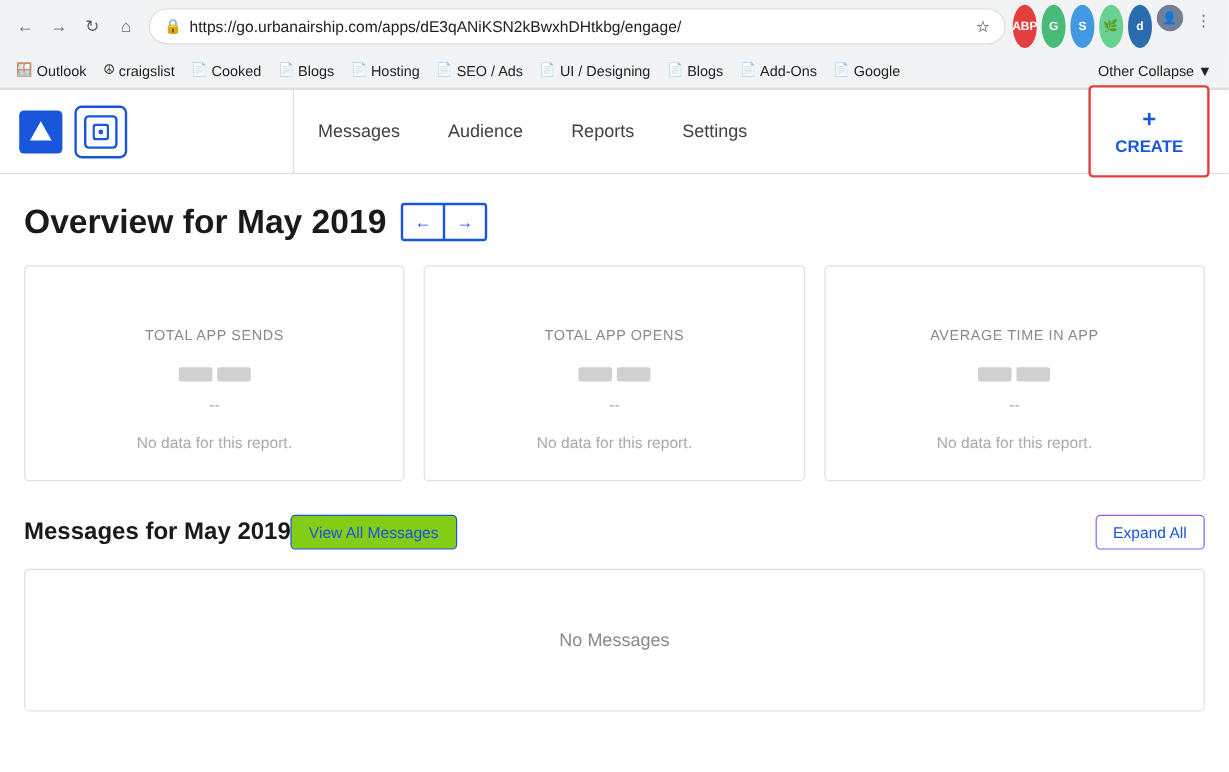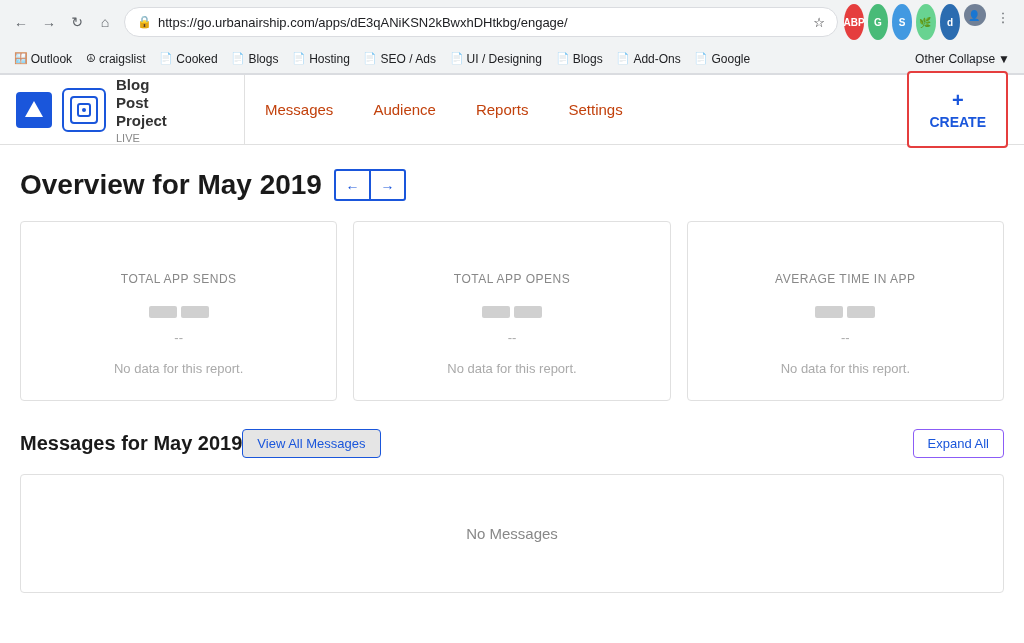--- a/index.html
+++ b/index.html
@@ -27,21 +27,21 @@
     .app-container { display: flex; flex-direction: column; min-height: 569px; }
 
     
     .top-nav { display: flex; align-items: center; border-bottom: 1px solid #e0e0e0; background: #fff; height: 70px; padding: 0; }
     .brand-section { display: flex; align-items: center; padding: 0 16px; border-right: 1px solid #e0e0e0; min-width: 245px; height: 70px; }
     .brand-logo { width: 36px; height: 36px; background: #1a56db; border-radius: 4px; display: flex; align-items: center; justify-content: center; margin-right: 10px; }
     .brand-logo svg { fill: #fff; }
     .app-icon-box { width: 44px; height: 44px; border: 2px solid #1a56db; border-radius: 6px; display: flex; align-items: center; justify-content: center; margin-right: 10px; }
     .app-icon-inner { width: 28px; height: 28px; border: 2px solid #1a56db; border-radius: 4px; display: flex; align-items: center; justify-content: center; }
     .nav-links { display: flex; align-items: center; flex: 1; padding: 0 20px; gap: 40px; height: 70px; }
-    .nav-link { font-size: 15px; color: #c2410c; cursor: pointer; text-decoration: none; padding: 4px 0; }
+    .nav-link { font-size: 15px; color: #404040; cursor: pointer; text-decoration: none; padding: 4px 0; }
     .nav-actions { padding: 0 16px; }
     .create-btn { border: 2px solid #e53e3e; border-radius: 4px; padding: 16px 20px; display: flex; flex-direction: column; align-items: center; justify-content: center; cursor: pointer; color: #1a56db; font-weight: 600; font-size: 14px; min-width: 90px; min-height: 70px; background: #fff; }
     .create-btn .plus { font-size: 20px; color: #1a56db; margin-bottom: 2px; }
 
     
     .main-content { padding: 24px 20px; flex: 1; }
 
     
     .overview-header { display: flex; align-items: center; gap: 12px; margin-bottom: 20px; }
     .overview-title { font-size: 28px; font-weight: 700; color: #1a1a1a; }
@@ -57,21 +57,21 @@
     .stat-placeholder { display: flex; gap: 4px; margin-bottom: 12px; }
     .stat-bar { width: 28px; height: 12px; background: #d0d0d0; border-radius: 2px; }
     .stat-value { font-size: 13px; color: #aaa; margin-bottom: 16px; }
     .stat-no-data { font-size: 13px; color: #aaa; }
 
     
     .messages-section { }
     .messages-header { display: flex; align-items: center; justify-content: space-between; margin-bottom: 16px; }
     .messages-header-left { display: flex; align-items: center; }
     .messages-title { font-size: 20px; font-weight: 700; color: #1a1a1a; }
-    .view-all-btn { border: 1px solid #1a56db; border-radius: 4px; padding: 6px 14px; color: #1a56db; background: #e5e5e5; cursor: pointer; font-size: 13px; }
+    .view-all-btn { border: 1px solid #1a56db; border-radius: 4px; padding: 6px 14px; color: #1a56db; background: #84cc16; cursor: pointer; font-size: 13px; }
     .messages-header-right { display: flex; gap: 8px; }
     .action-btn { border: 1px solid #8b5cf6; border-radius: 4px; padding: 6px 14px; color: #1a56db; background: #fff; cursor: pointer; font-size: 13px; }
     .no-messages-box { border: 1px solid #e0e0e0; border-radius: 4px; padding: 50px; text-align: center; color: #888; font-size: 15px; }
   </style>
 </head>
 <body>
 
 <div class="browser-chrome">
   <div class="browser-toolbar">
     <div class="browser-nav-buttons">
@@ -153,28 +153,20 @@
         </svg>
       </div>
       <div class="app-icon-box">
         <div class="app-icon-inner">
           <svg width="14" height="14" viewBox="0 0 14 14">
             <rect x="1" y="1" width="12" height="12" rx="2" fill="none" stroke="#1a56db" stroke-width="2"></rect>
             <circle cx="7" cy="7" r="2" fill="#1a56db"></circle>
           </svg>
         </div>
       </div>
-      <div>
-        <div style="font-size:15px; font-weight:600; color:#333; line-height:1.2;">
-          <span>Blog</span><br>
-          <span>Post</span><br>
-          <span>Project</span>
-        </div>
-        <div style="font-size:11px; color:#888; margin-top:2px;">LIVE</div>
-      </div>
     </div>
     <div class="nav-links">
       <a class="nav-link">Messages</a>
       <a class="nav-link">Audience</a>
       <a class="nav-link">Reports</a>
       <a class="nav-link">Settings</a>
     </div>
     <div class="nav-actions">
       <button class="create-btn">
         <span class="plus">+</span>

